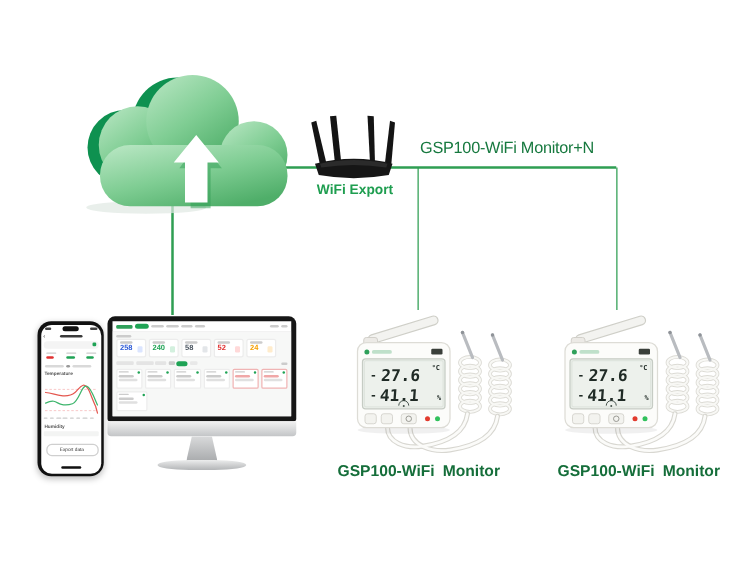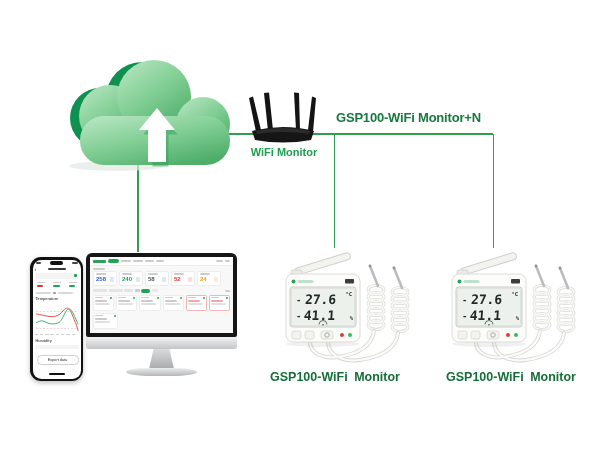--- a/index.html
+++ b/index.html
@@ -5,21 +5,21 @@
   html,body{margin:0;padding:0;}
   #canvas{position:relative;width:600px;height:450px;background:#ffffff;overflow:hidden;
           font-family:"Liberation Sans",sans-serif;}
   .abs{position:absolute;}
   
   .line{position:absolute;background:#2f9e53;}
   
   .lbl-router{position:absolute;left:238px;top:146px;width:92px;text-align:center;
       font-size:11px;font-weight:700;color:#1f9e50;}
   .lbl-network{position:absolute;left:336px;top:110px;width:170px;
-      font-size:13px;font-weight:700;color:#17793f;letter-spacing:-0.2px;}
+      font-size:13px;font-weight:400;color:#17793f;letter-spacing:-0.2px;}
   .lbl-device{position:absolute;top:370px;font-size:12.5px;font-weight:700;color:#156e3a;
       text-align:center;word-spacing:3px;}
   
   .imac-screen{position:absolute;left:86px;top:253px;width:143px;height:80px;background:#161616;
       border-radius:6px 6px 2px 2px;padding:4px 4px 0 4px;}
   .screen-content{position:relative;width:143px;height:76px;background:#ffffff;overflow:hidden;}
   .imac-chin{position:absolute;left:86px;top:337px;width:151px;height:12px;
       background:linear-gradient(#f2f2f2,#c3c5c7);border-radius:0 0 3px 3px;}
   .imac-stand{position:absolute;left:149px;top:349px;width:25px;height:20px;
       background:linear-gradient(#d9dadb,#a9abad);clip-path:polygon(18% 0,82% 0,100% 100%,0 100%);}
@@ -90,21 +90,21 @@
   <svg class="abs" style="left:246px;top:90px;" width="74" height="54" viewBox="0 0 74 54">
     <g fill="#141414">
       <polygon points="10,42 3,8 7,6.5 15,40"></polygon>
       <polygon points="22,41 18,3 23,2.5 27,40"></polygon>
       <polygon points="50,40 48,2.5 53,3 54,41"></polygon>
       <polygon points="62,40 66,6.5 70,8 67,42"></polygon>
     </g>
     <path d="M6,41 Q37,33 68,41 L65,50 Q37,55 9,50 Z" fill="#161616"></path>
     <path d="M10,41 Q37,35 64,41 L63,44 Q37,40 11,44 Z" fill="#2b2b2b"></path>
   </svg>
-  <div class="lbl-router">WiFi Monitor</div>
+  <div class="lbl-router">WiFi Export</div>
 
   <div class="lbl-network">GSP100-WiFi Monitor+N</div>
 
   <div class="imac-screen">
     <div class="screen-content">
       <div class="nav">
         <div class="sk" style="width:13px;height:3px;background:#2fa05a;"></div>
         <div class="sk" style="width:11px;height:4px;background:#1fa355;border-radius:2px;"></div>
         <div class="sk" style="width:10px;height:2px;"></div>
         <div class="sk" style="width:10px;height:2px;"></div>

